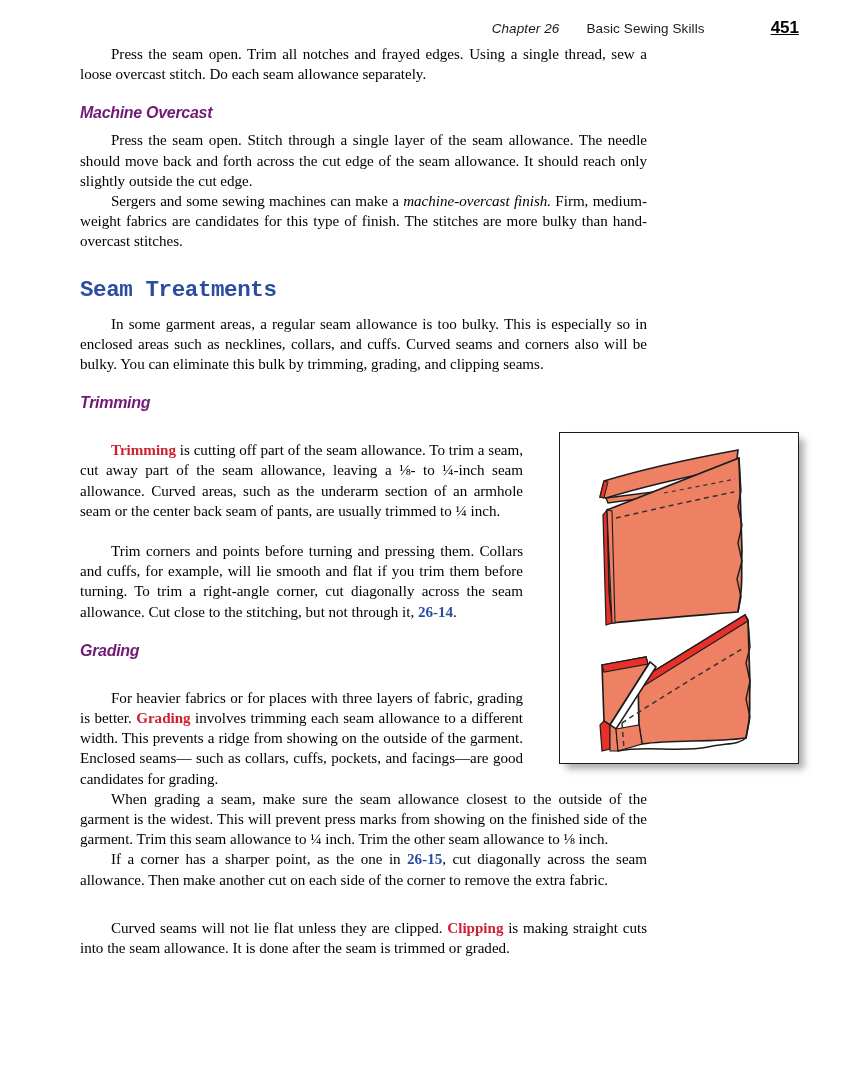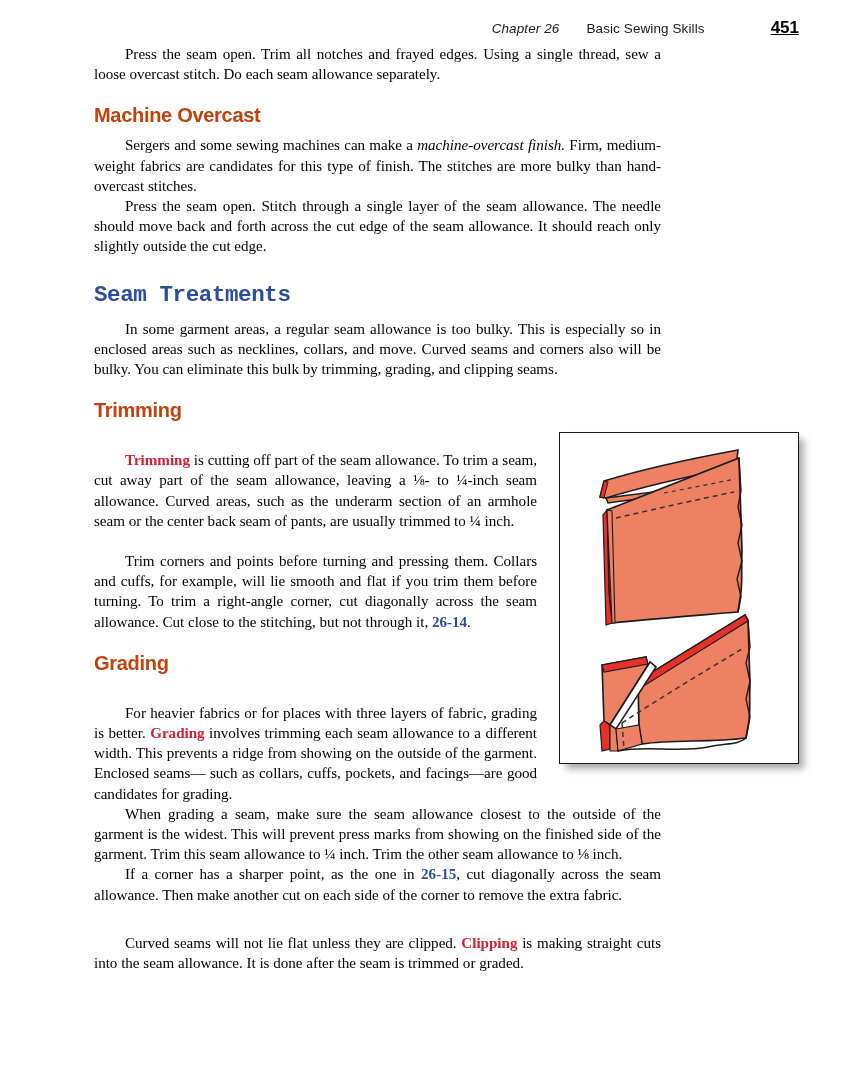--- a/index.html
+++ b/index.html
@@ -53,21 +53,21 @@
     font-weight: bold;
     font-size: 17px;
     color: #000;
     margin-left: 66px;
     text-decoration: underline;
   }
 
   
   .content {
     position: absolute;
-    left: 94px;
+    left: 80px;
     top: 44px;
     width: 567px;
   }
 
   p.body {
     margin: 0;
     font-size: 15.1px;
     line-height: 20.2px;
     text-align: justify;
     text-indent: 31px;
@@ -83,23 +83,24 @@
     font-family: Liberation Mono, monospace;
     font-weight: bold;
     font-size: 22.5px;
     letter-spacing: -0.4px;
     color: #2B4DA0;
   }
   h3.sub-head {
     margin: 0;
     font-family: "Liberation Sans", "DejaVu Sans", sans-serif;
     font-weight: bold;
-    font-size: 20px;
+    font-style: italic;
+    font-size: 16px;
     letter-spacing: -0.3px;
-    color: #c2410c;
+    color: #701a75;
   }
   .sp-before-h3    { height: 20px; }
   .sp-after-h3     { height: 8px; }
   .sp-before-h2    { height: 25px; }
   .sp-after-h2     { height: 11px; }
 
   .term {
     color: #D02030;
     font-weight: bold;
   }
@@ -159,29 +160,29 @@
   </div>
 
   <div class="content">
 
     <p class="body">Press the seam open. Trim all notches and frayed edges. Using a single thread, sew a loose overcast stitch. Do each seam allowance separately.</p>
 
     <div class="sp-before-h3"></div>
     <h3 class="sub-head">Machine Overcast</h3>
     <div class="sp-after-h3"></div>
 
+    <p class="body">Press the seam open. Stitch through a single layer of the seam allowance. The needle should move back and forth across the cut edge of the seam allowance. It should reach only slightly outside the cut edge.</p>
+
     <p class="body"><span>Sergers and some sewing machines can make a </span><span class="ital">machine-overcast finish.</span><span> Firm, medium-weight fabrics are candidates for this type of finish. The stitches are more bulky than hand-overcast stitches.</span></p>
-
-    <p class="body">Press the seam open. Stitch through a single layer of the seam allowance. The needle should move back and forth across the cut edge of the seam allowance. It should reach only slightly outside the cut edge.</p>
 
     <div class="sp-before-h2"></div>
     <h2 class="section-head">Seam Treatments</h2>
     <div class="sp-after-h2"></div>
 
-    <p class="body">In some garment areas, a regular seam allowance is too bulky. This is especially so in enclosed areas such as necklines, collars, and move. Curved seams and corners also will be bulky. You can eliminate this bulk by trimming, grading, and clipping seams.</p>
+    <p class="body">In some garment areas, a regular seam allowance is too bulky. This is especially so in enclosed areas such as necklines, collars, and cuffs. Curved seams and corners also will be bulky. You can eliminate this bulk by trimming, grading, and clipping seams.</p>
 
     <div class="sp-before-h3"></div>
     <h3 class="sub-head">Trimming</h3>
     <div class="sp-after-h3"></div>
 
     <p class="body narrow"><span class="term">Trimming</span><span> is cutting off part of the seam allowance. To trim a seam, cut away part of the seam allowance, leaving a ⅛- to ¼-inch seam allowance. Curved areas, such as the underarm section of an armhole seam or the center back seam of pants, are usually trimmed to ¼ inch.</span></p>
 
     <p class="body narrow"><span>Trim corners and points before turning and pressing them. Collars and cuffs, for example, will lie smooth and flat if you trim them before turning. To trim a right-angle corner, cut diagonally across the seam allowance. Cut close to the stitching, but not through it, </span><span class="figref">26-14</span><span>.</span></p>
 
     <div class="sp-before-h3"></div>

